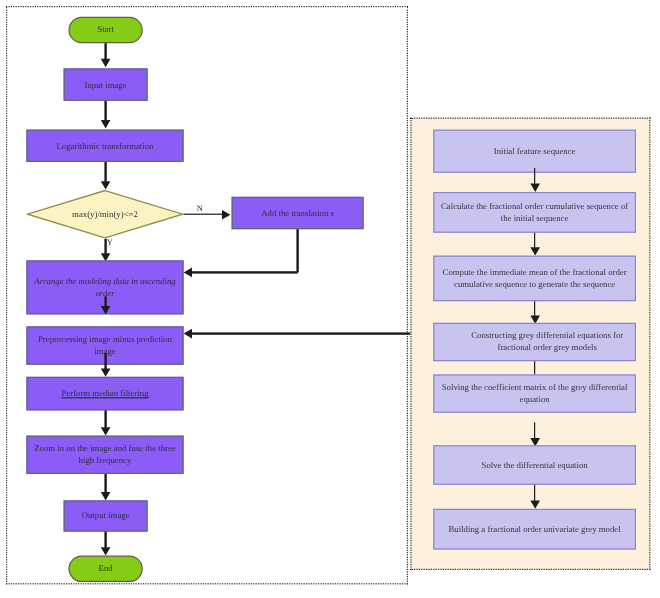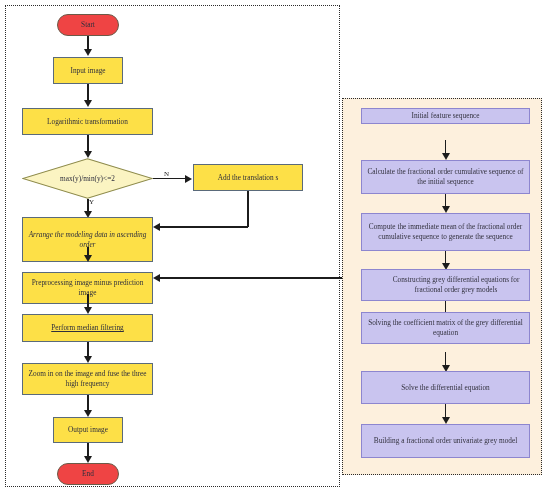--- a/index.html
+++ b/index.html
@@ -29,25 +29,25 @@
   .node{
     position:absolute;box-sizing:border-box;
     display:flex;align-items:center;justify-content:center;
     text-align:center;
     font-size:7.3px;
     line-height:1.32;
     color:#2f2f3d;
     padding:1px 3px;
   }
   .proc{
-    background:#fde047;
+    background:#8b5cf6;
     border:1px solid #5a6a7a;
   }
   .term{
-    background:#ef4444;
+    background:#84cc16;
     border:1.3px solid #6b5a48;
     border-radius:11px;
   }
   .grey-node{
     background:#c9c4ef;
     border:1px solid #8d86cf;
     color:#33323f;
   }
   .decision-wrap{position:absolute;}
   .decision-wrap svg{display:block;}
@@ -161,21 +161,21 @@
   </div>
   <div class="conn vline" style="left:87.2px;top:443px;height:14px;"></div>
   <div class="arrow arrow-down" style="left:84px;top:456px;"></div>
 
   <div class="node term" style="left:57px;top:463px;width:62px;height:22px;">
     <span>End</span>
   </div>
 
   <div class="panel panel-right"></div>
 
-  <div class="node grey-node" style="left:361px;top:108px;width:169px;height:16px;">
+  <div class="node grey-node" style="left:361px;top:108px;width:169px;height:36px;">
     <span>Initial feature sequence</span>
   </div>
   <div class="conn vline" style="left:444.7px;top:140px;height:14px;"></div>
   <div class="arrow arrow-down" style="left:441.5px;top:153px;"></div>
 
   <div class="node grey-node" style="left:361px;top:160px;width:169px;height:34px;">
     <span>Calculate the fractional order cumulative sequence of the initial sequence</span>
   </div>
   <div class="conn vline" style="left:444.7px;top:194px;height:13px;"></div>
   <div class="arrow arrow-down" style="left:441.5px;top:206px;"></div>

